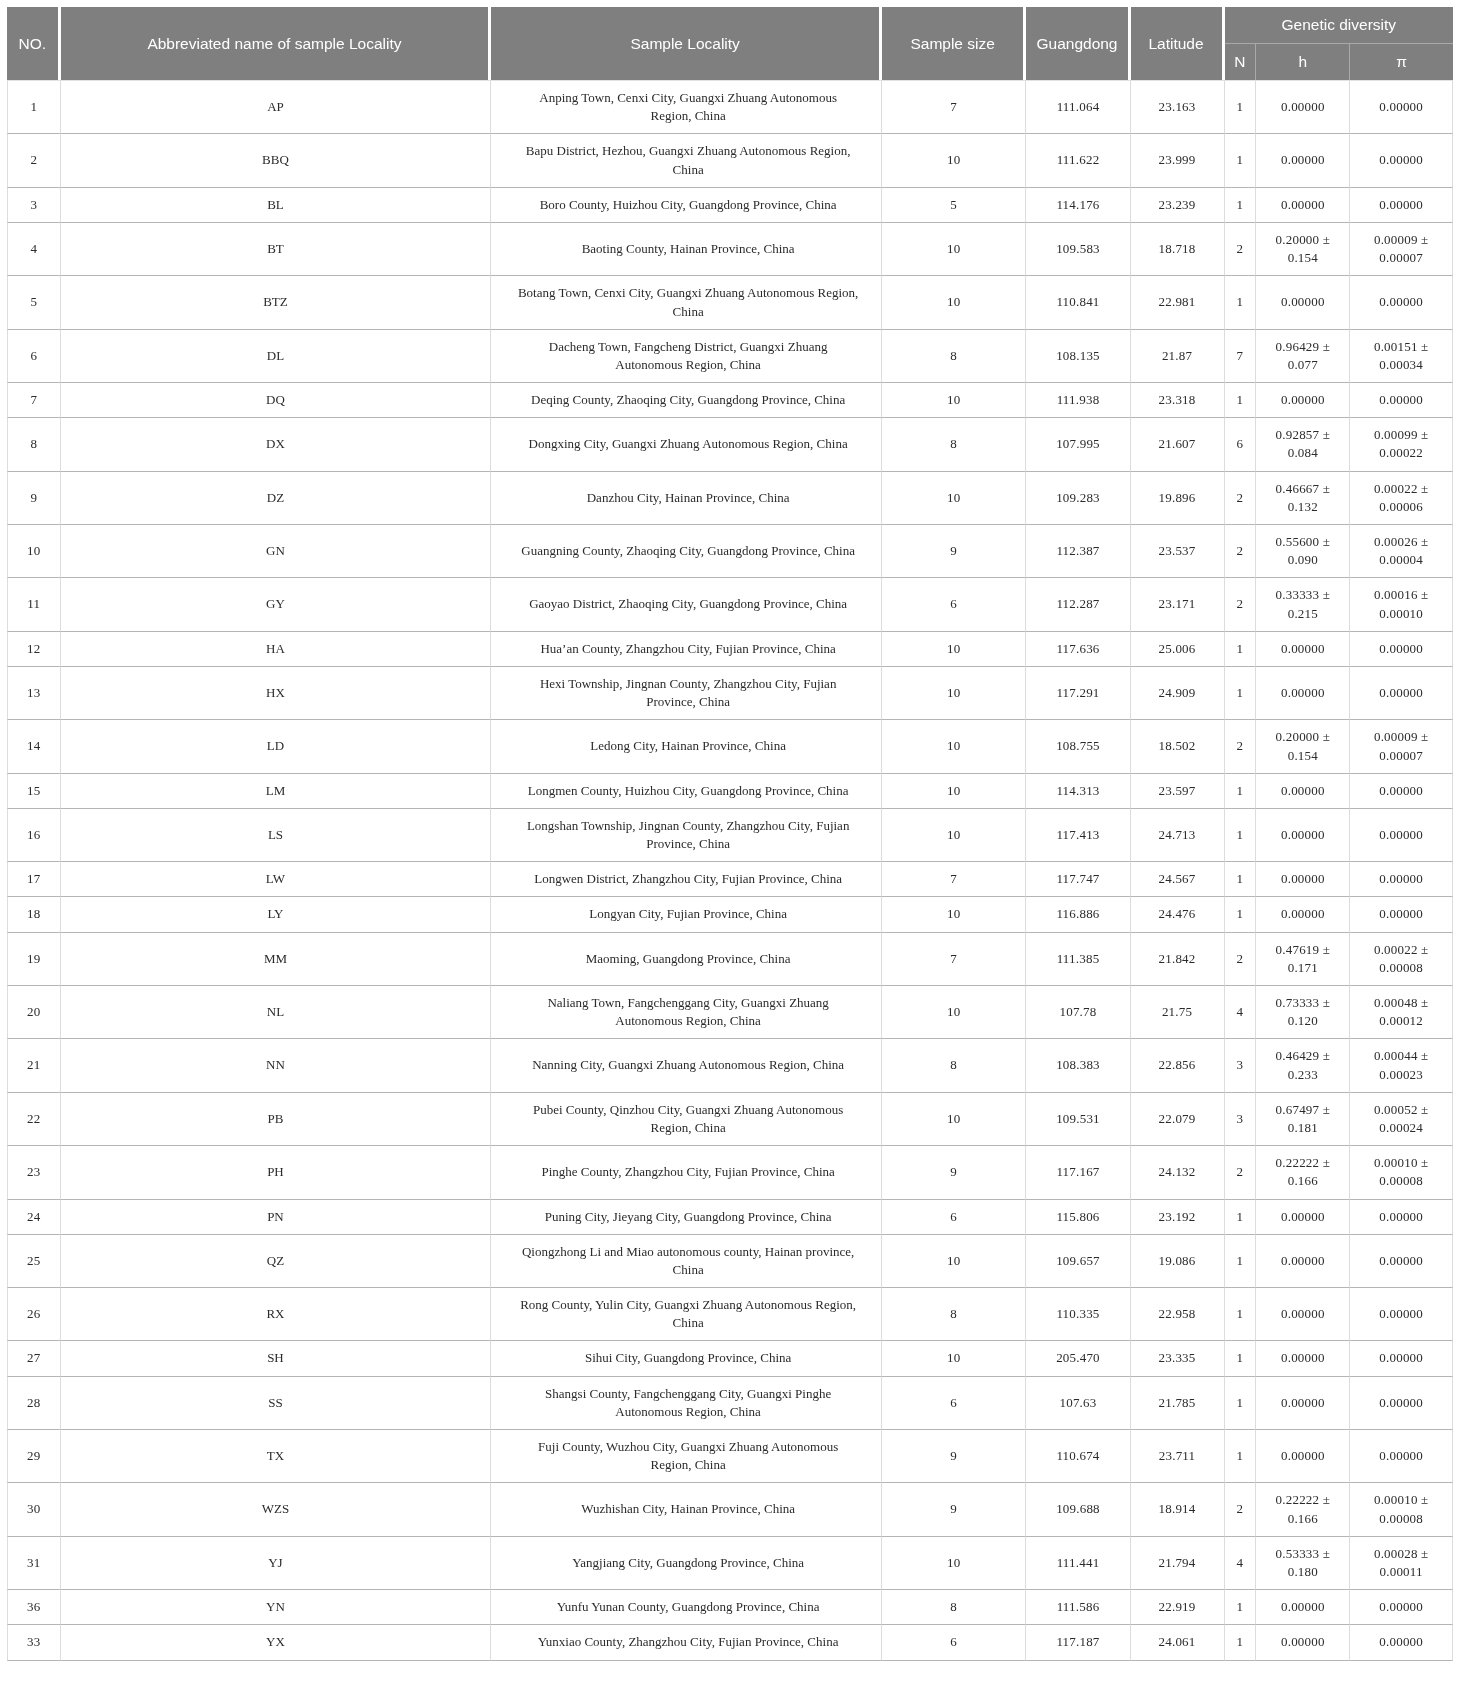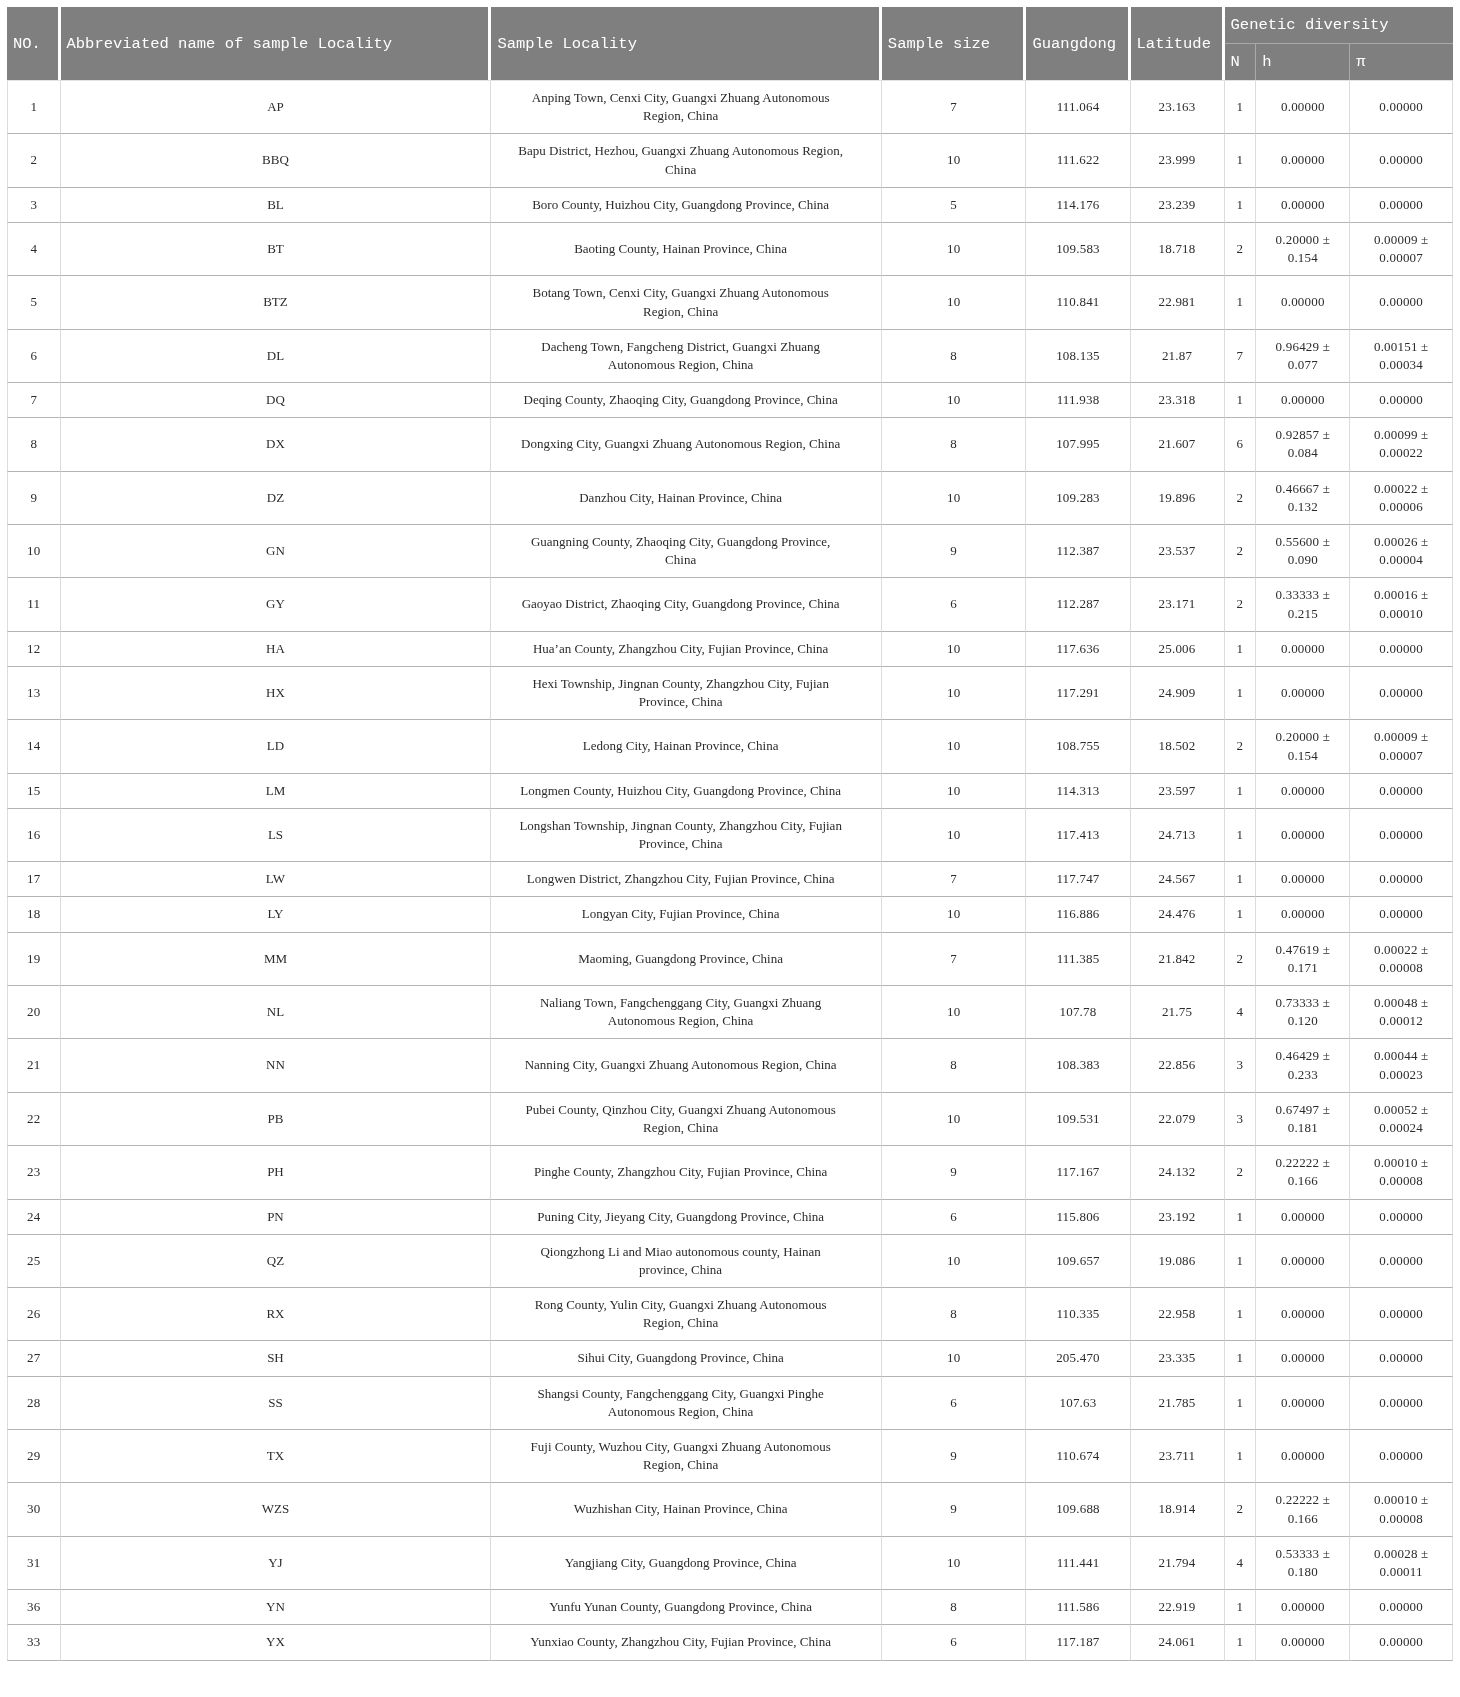--- a/index.html
+++ b/index.html
@@ -15,24 +15,24 @@
   table {
     width: 100%;
     table-layout: fixed;
     border-collapse: separate;
     border-spacing: 0;
   }
   
   thead th {
     background: #7f7f7f;
     color: #ffffff;
-    font-family: Liberation Mono, monospace;
+    font-family: Liberation Sans, sans-serif;
     font-weight: 400;
     font-size: 15.5px;
-    text-align: left;
+    text-align: center;
     vertical-align: middle;
     padding: 9px 6px;
     line-height: 18px;
     border-right: 3px solid #ffffff;
   }
   thead th:last-child { border-right: none; }
   thead th.gd-span { border-bottom: 1px solid #a9a9a9; }
   thead th.gd-sub  { border-right: 1px solid #a9a9a9; }
   thead th.gd-sub:last-child { border-right: none; }
   
@@ -44,21 +44,21 @@
     line-height: 1.4;
     text-align: center;
     vertical-align: middle;
     padding: 8px 6px;
     border-bottom: 1px solid #b5b5b5;
     border-right: 1px solid #dcdcdc;
     word-wrap: break-word;
   }
   tbody td:first-child { border-left: 1px solid #dcdcdc; }
   tbody tr:first-child td { border-top: 1px solid #e2e2e2; }
-  tbody td.loc { padding-left: 26px; padding-right: 37px; }
+  tbody td.loc { padding-left: 26px; padding-right: 22px; }
   tbody td.num { letter-spacing: 0.2px; }
 </style>
 </head>
 <body>
 
 <div class="page">
   <table>
     <colgroup>
       <col style="width:3.7%">
       <col style="width:29.8%">

